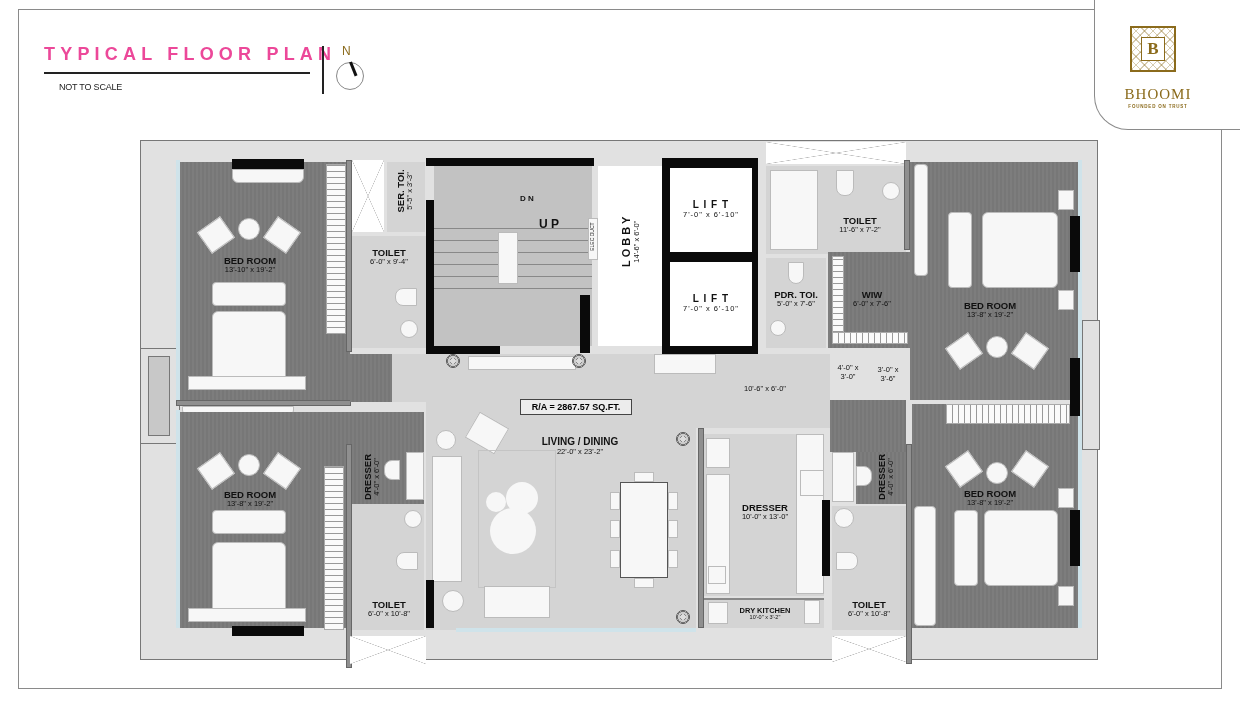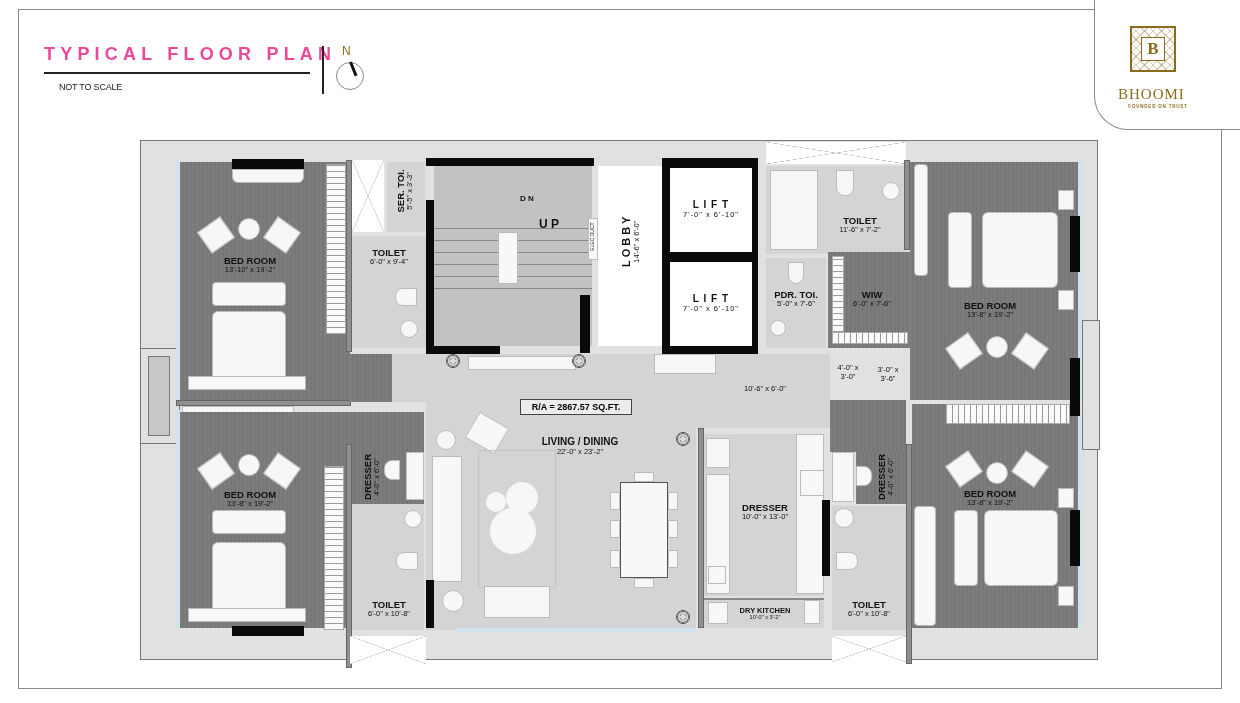--- a/index.html
+++ b/index.html
@@ -11,21 +11,21 @@
   .subtitle { position:absolute; left:44px; top:82px; font-size:9px; color:#222; letter-spacing:-0.2px;margin-left:15px; }
   .vrule { position:absolute; left:322px; top:46px; width:2px; height:48px; background:#222; }
   .north-n { position:absolute; left:342px; top:44px; font-size:12px; color:#8b6b1c; }
   .north-circle { position:absolute; left:336px; top:62px; width:28px; height:28px; border:1px solid #888; border-radius:50%; box-sizing:border-box; }
   .north-needle { position:absolute; left:349px; top:62px; width:3px; height:15px; background:#111; transform:rotate(-22deg); transform-origin:top center; }
   .logo-box { position:absolute; left:1130px; top:26px; width:46px; height:46px; border:2px solid #8b6b1c; box-sizing:border-box;
     background:
       repeating-linear-gradient(45deg, rgba(139,107,28,0.35) 0 1px, transparent 1px 6px),
       repeating-linear-gradient(-45deg, rgba(139,107,28,0.35) 0 1px, transparent 1px 6px); }
   .logo-inner { position:absolute; left:9px; top:9px; width:24px; height:24px; background:#fff; border:1px solid #8b6b1c; box-sizing:border-box; display:flex; align-items:center; justify-content:center; font-family:"Liberation Serif", serif; font-weight:bold; color:#8b6b1c; font-size:17px; }
-  .logo-name { position:absolute; left:1118px; top:86px; width:80px; text-align:left; font-family:"Liberation Serif", serif; color:#8b6b1c; font-size:15px; letter-spacing:1px; }
+  .logo-name { position:absolute; left:1118px; top:86px; width:80px; text-align:center; font-family:"Liberation Serif", serif; color:#8b6b1c; font-size:15px; letter-spacing:1px; }
   .logo-tag { position:absolute; left:1118px; top:104px; width:80px; text-align:center; color:#8b6b1c; font-size:4.5px; letter-spacing:0.8px; font-weight:bold; }
 
   .plan { position:absolute; left:0; top:0; width:1240px; height:703px; }
   .abs { position:absolute; box-sizing:border-box; }
   .slab { background:#e1e1e1; border:1px solid #777; }
   .room-dark { background:repeating-linear-gradient(90deg,#7d7d7d 0 2px,#777 2px 4px); }
   .room-light { background:#d4d4d4; }
   .room-white { background:#ffffff; }
   .room-stair { background:#c2c2c2; }
   .wall { background:#8f8f8f; border:1px solid #666; }

